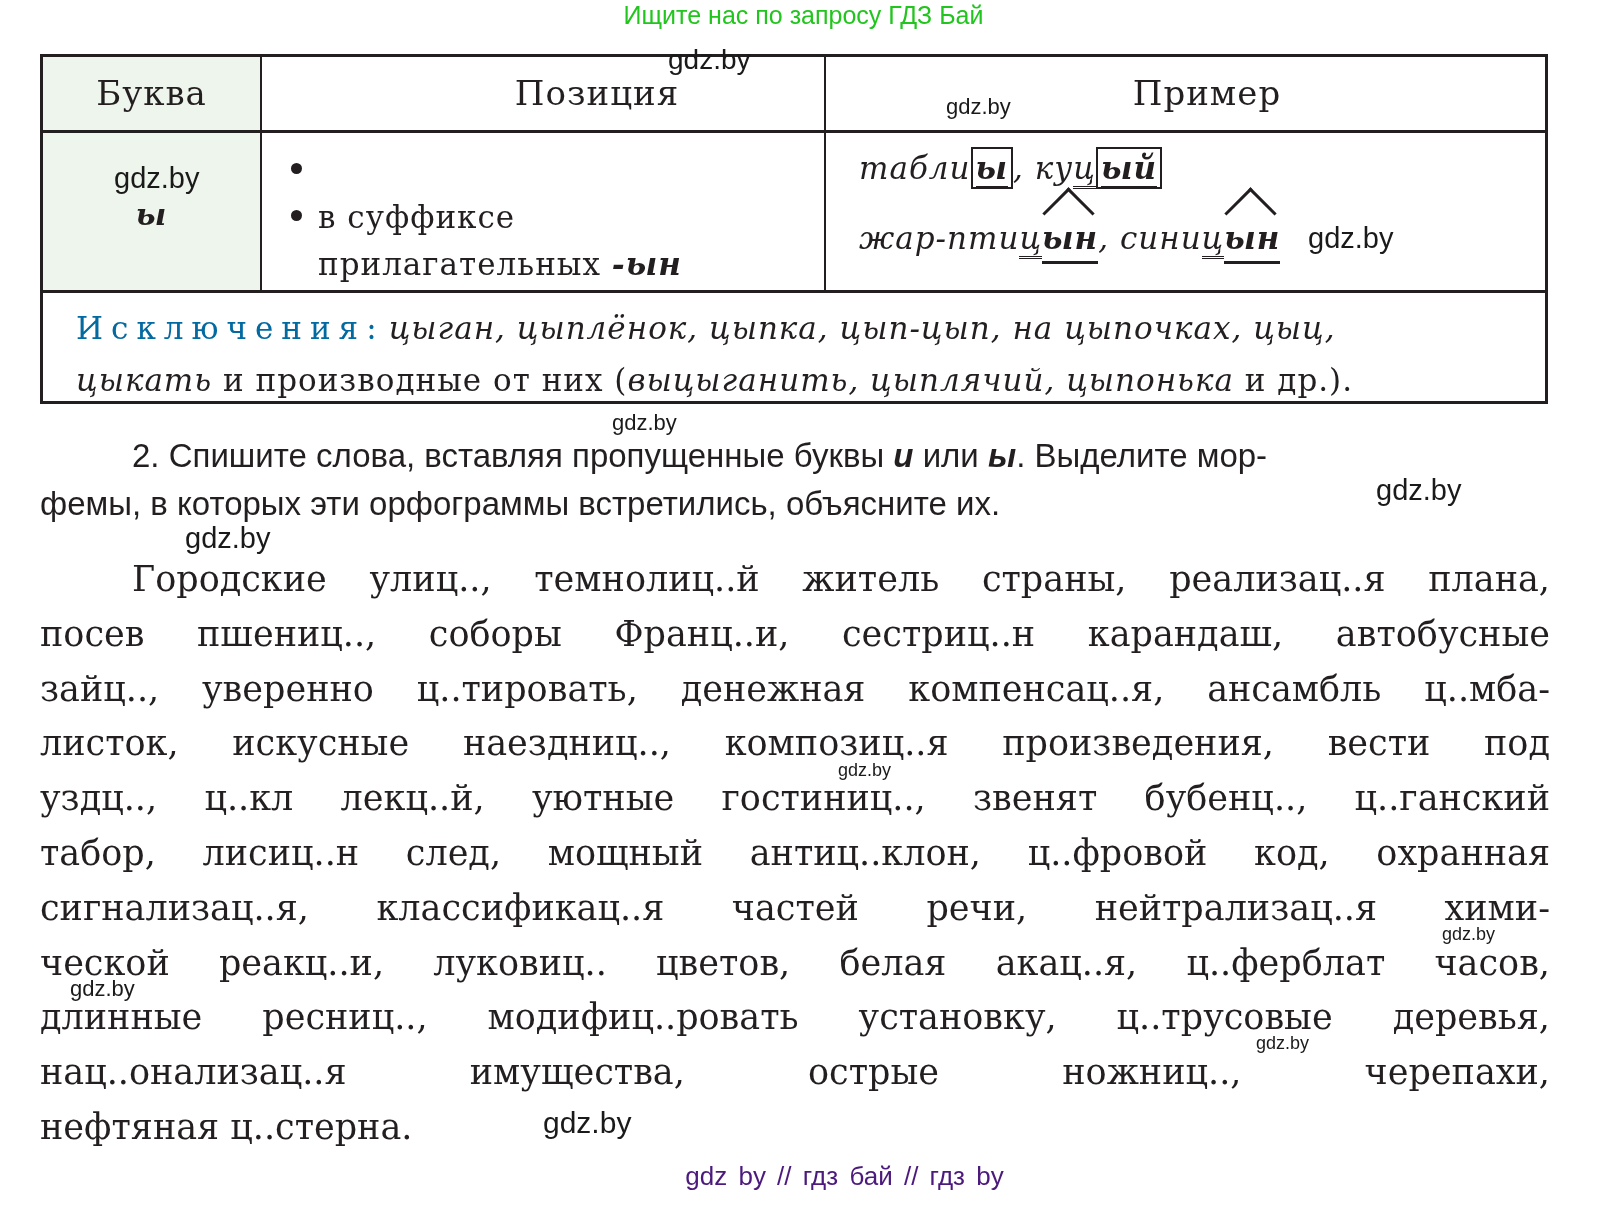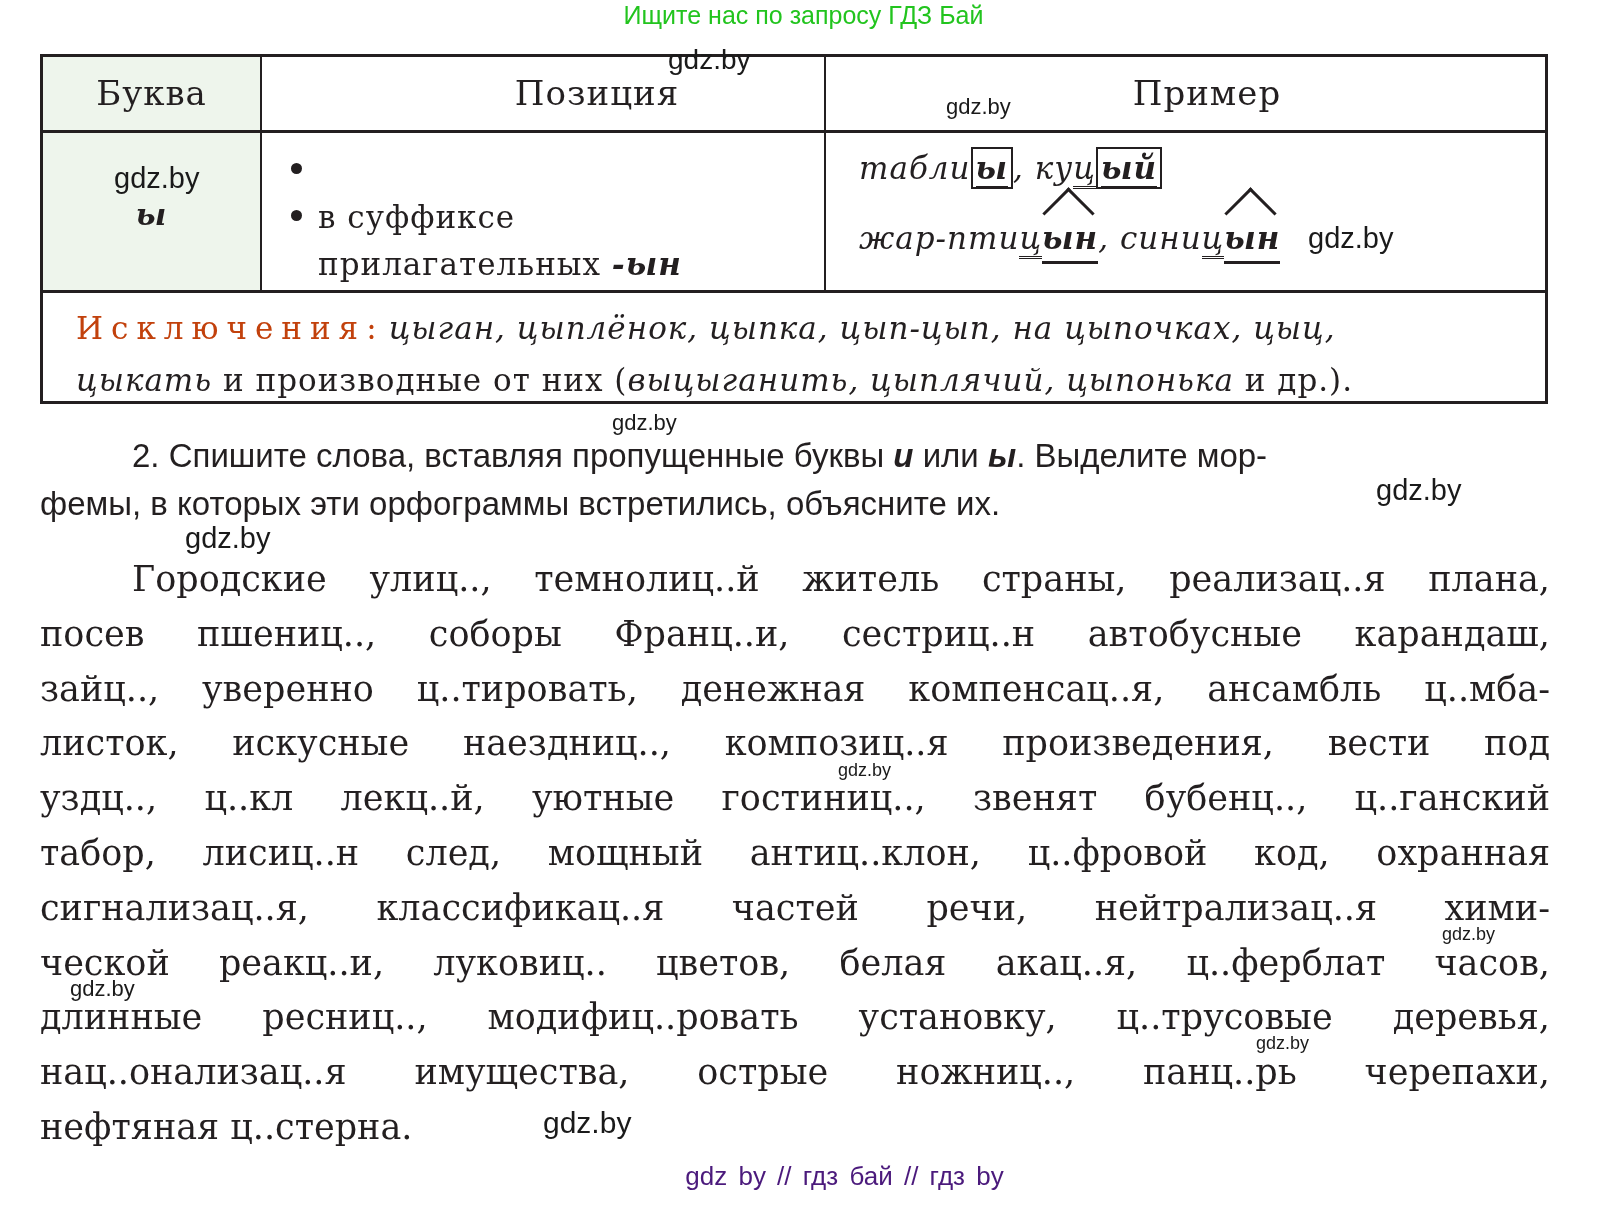--- a/index.html
+++ b/index.html
@@ -25,21 +25,21 @@
     .bolditalic { font-weight: bold; font-style: italic; }
 
     .bullet { display: inline-block; width: 11px; height: 11px; background: #231f20; border-radius: 50%; margin-right: 16px; vertical-align: middle; position: relative; top: -4px; }
 
     .boxed { border: 2px solid #231f20; padding: 0 3px; display: inline-block; line-height: 38px; }
     .u2 { border-bottom: 3px double #231f20; }
     .u1 { border-bottom: 3px solid #231f20; }
     .arc { position: relative; display: inline-block; }
     .arc::before { content: ""; position: absolute; left: 8px; top: -20px; width: 34px; height: 34px; border-left: 3px solid #231f20; border-top: 3px solid #231f20; transform: rotate(45deg); transform-origin: center; }
 
-    .exc-label { color: #c2410c; letter-spacing: 8px; font-family: "DejaVu Serif", serif; font-size: 31px; }
+    .exc-label { color: #0369a1; letter-spacing: 8px; font-family: "DejaVu Serif", serif; font-size: 31px; }
 
     .task { left: 40px; top: 432px; width: 1510px; font-size: 33px; line-height: 48px; }
     .task .indent { padding-left: 92px; }
 
     .exercise { left: 40px; top: 552px; width: 1510px; font-family: "DejaVu Serif", serif; font-size: 35px; line-height: 54.8px; }
     .ex-line { white-space: nowrap; display: flex; justify-content: space-between; }
     .ex-line.first { padding-left: 92px; }
     .ex-line.last { justify-content: flex-start; }
   </style>
 </head>
@@ -99,22 +99,22 @@
       <span>страны,</span>
       <span>реализац..я</span>
       <span>плана,</span>
     </div>
   <div class="ex-line">
       <span>посев</span>
       <span>пшениц..,</span>
       <span>соборы</span>
       <span>Франц..и,</span>
       <span>сестриц..н</span>
+      <span>карандаш,</span>
       <span>автобусные</span>
-      <span>карандаш,</span>
     </div>
   <div class="ex-line">
       <span>зайц..,</span>
       <span>уверенно</span>
       <span>ц..тировать,</span>
       <span>денежная</span>
       <span>компенсац..я,</span>
       <span>ансамбль</span>
       <span>ц..мба-</span>
     </div>
@@ -171,21 +171,20 @@
       <span>модифиц..ровать</span>
       <span>установку,</span>
       <span>ц..трусовые</span>
       <span>деревья,</span>
     </div>
   <div class="ex-line">
       <span>нац..онализац..я</span>
       <span>имущества,</span>
       <span>острые</span>
       <span>ножниц..,</span>
-      <span>панц..рь</span>
       <span>черепахи,</span>
     </div>
   <div class="ex-line last">нефтяная ц..стерна.</div>
 </div>
 
 <div class="abs wm" style="left:668px;top:44px;font-size:28px;">gdz.by</div>
 <div class="abs wm" style="left:946px;top:94px;font-size:22px;">gdz.by</div>
 <div class="abs wm" style="left:114px;top:162px;font-size:29px;">gdz.by</div>
 <div class="abs wm" style="left:1308px;top:222px;font-size:29px;">gdz.by</div>
 <div class="abs wm" style="left:612px;top:410px;font-size:22px;">gdz.by</div>

